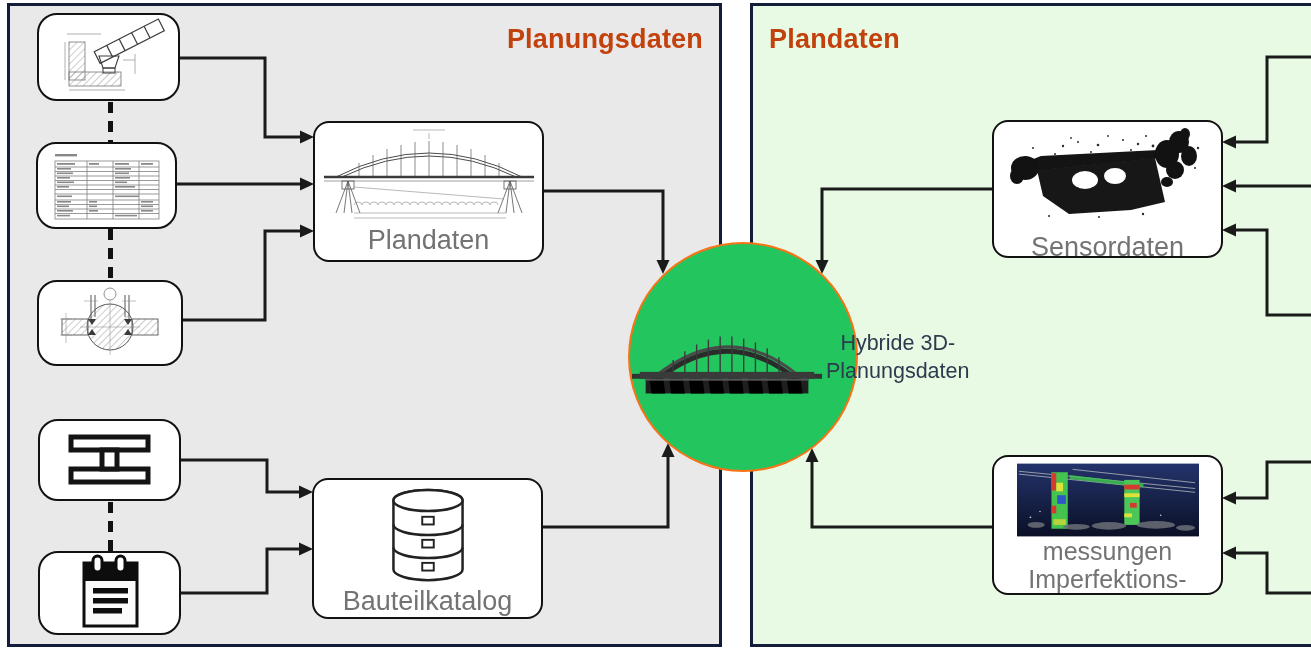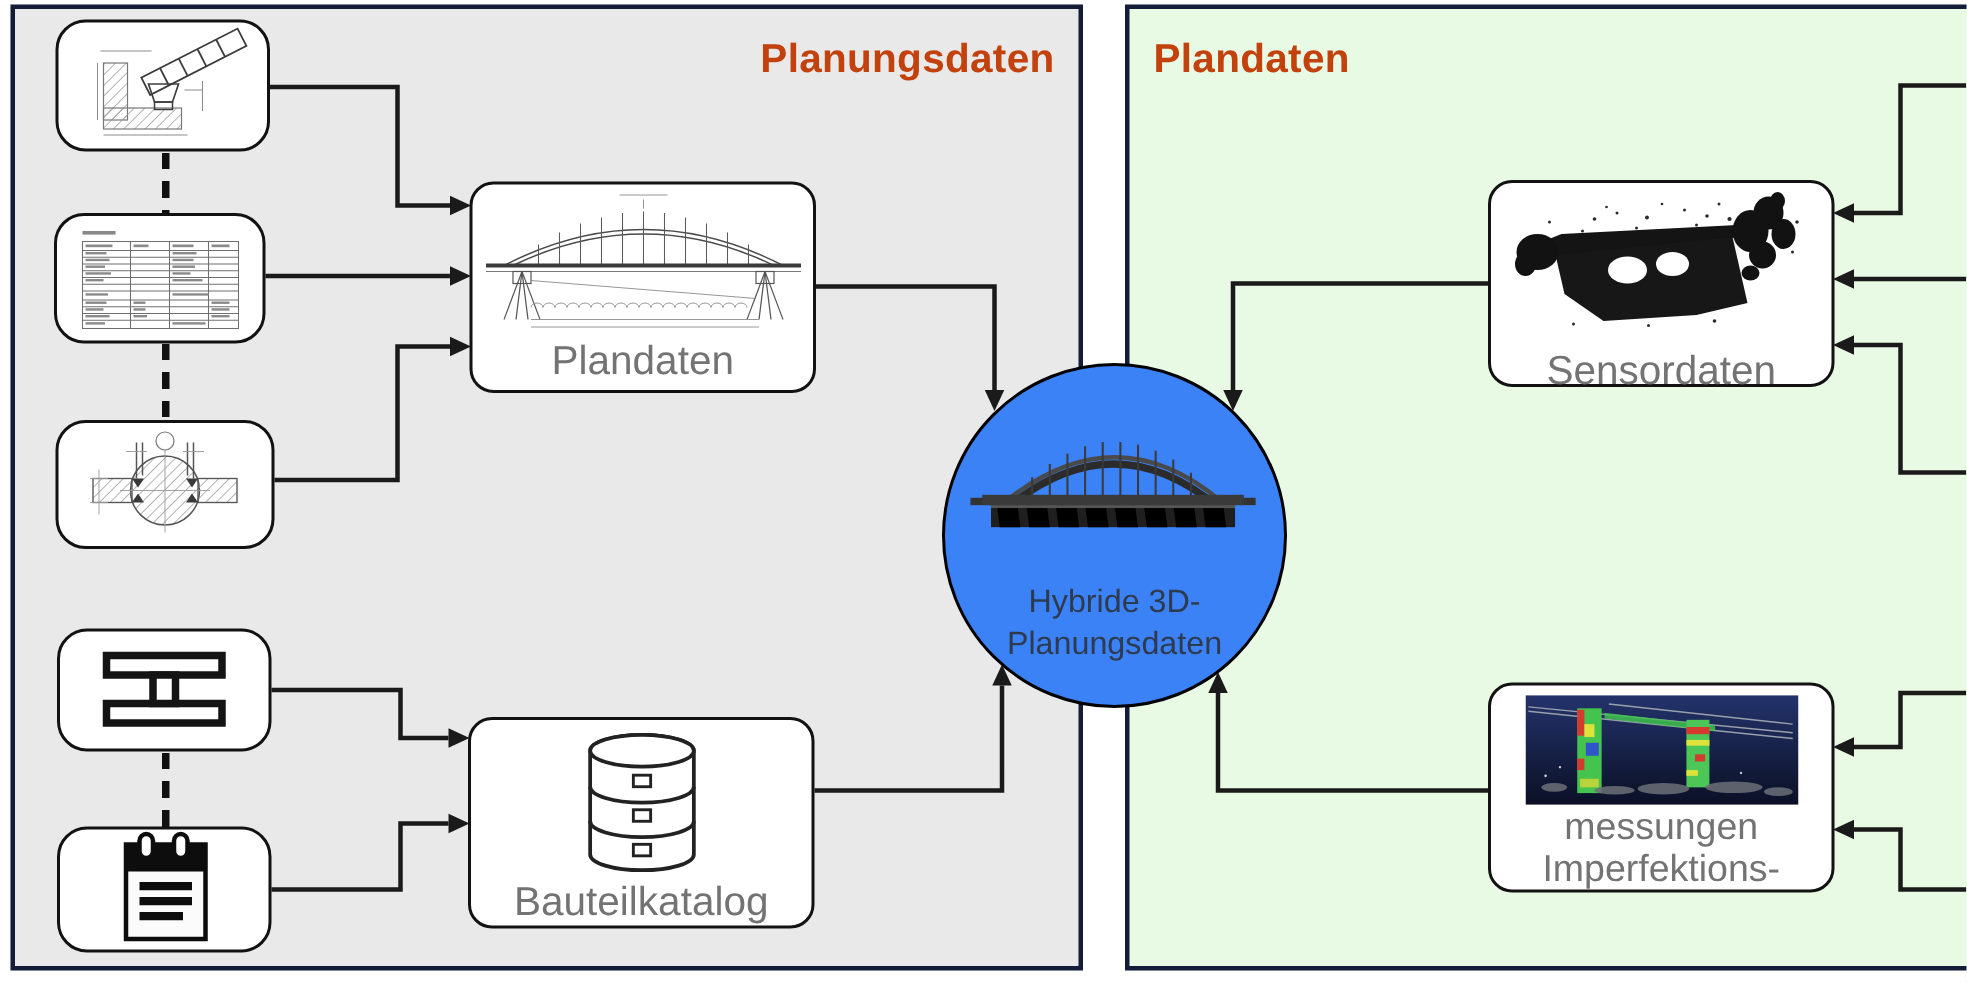--- a/index.html
+++ b/index.html
@@ -19,22 +19,22 @@
   .bigbox{border-radius:16px;display:flex;flex-direction:column;align-items:center;justify-content:flex-start;}
   .node-label{color:#737373;font-size:27px;line-height:1.12;text-align:center;white-space:nowrap;}
   .node-label.small{font-size:25px;}
 
   .dash{position:absolute;width:5px;z-index:1;
         background:repeating-linear-gradient(to bottom,#111 0px,#111 11px,transparent 11px,transparent 19px);}
 
   #connector-layer{position:absolute;left:0;top:0;z-index:1;}
 
   #hub{position:absolute;left:628px;top:242px;width:230px;height:230px;border-radius:50%;
-       background:#3b82f6;border:2px solid #000000;box-sizing:border-box;z-index:3;
-       display:flex;flex-direction:column;align-items:center;}
+       background:#22c55e;border:2px solid #f97316;box-sizing:border-box;z-index:3;
+       display:flex;flex-direction:row;align-items:center;}
   #hub .hub-label{margin-top:2px;color:#2e3a4e;font-size:21.5px;line-height:1.3;text-align:center;}
 
   .img-wrap{display:flex;align-items:center;justify-content:center;}
 </style>
 </head>
 <body>
 
 <div id="canvas">
 
   <div class="panel" id="panel-left">

